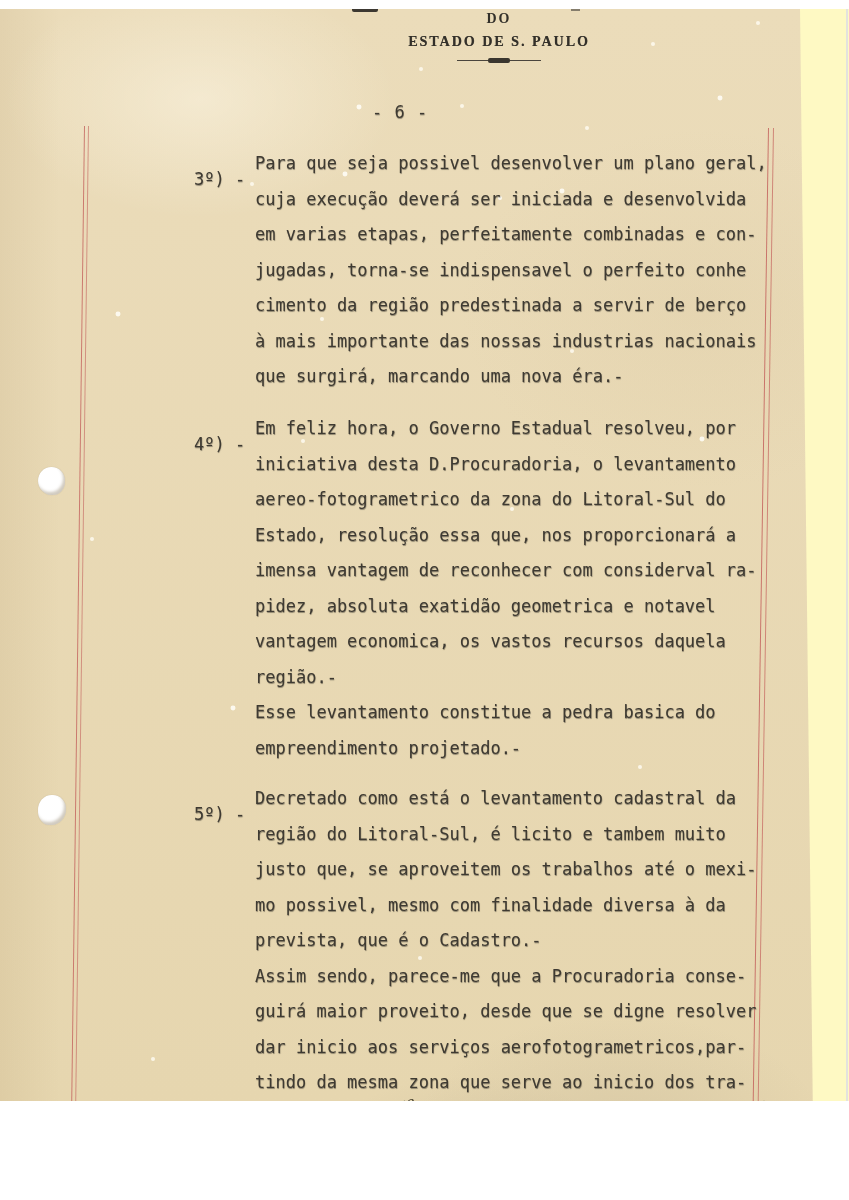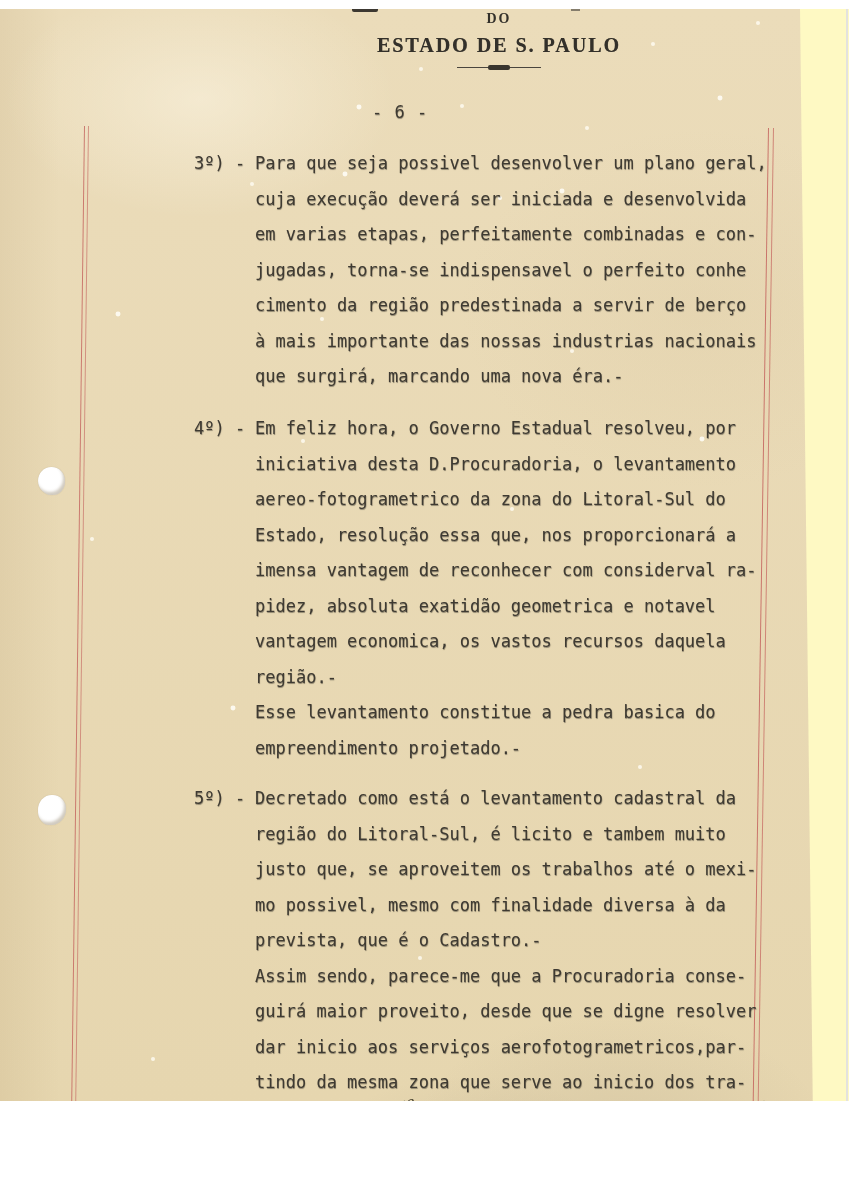--- a/index.html
+++ b/index.html
@@ -59,31 +59,31 @@
   }
   
   .frag1 { position:absolute; left:352px; top:0; width:26px; height:3px; background:#3c3831; border-radius:0 0 2px 2px; }
   .frag2 { position:absolute; left:571px; top:0; width:9px; height:2px; background:#5a544c; opacity:.7; }
   
   .letterhead {
     position:absolute; left:334px; top:2px; width:330px; text-align:center;
     font-family:"Liberation Serif", serif; font-weight:bold; color:#33302a;
   }
   .h-do { font-size:14px; letter-spacing:2px; }
-  .h-estado { font-size:20px; letter-spacing:2px; margin-top:7px;
+  .h-estado { font-size:14px; letter-spacing:2px; margin-top:7px;
     text-shadow:0.3px 0.3px 0.4px rgba(40,36,30,0.6); }
   .divider { margin:10px auto 0; width:84px; height:1px; background:#4a453d; position:relative; }
   .divider .orn { position:absolute; left:50%; top:-2px; transform:translateX(-50%);
     width:22px; height:5px; background:#3a362f; border-radius:2px; }
   
   .tw { color:#3e3a32; font-size:17px; text-shadow:0.4px 0.5px 0.7px rgba(60,55,46,0.5); }
   .pageno { position:absolute; left:372px; top:93px; letter-spacing:1px; }
   .para { position:absolute; left:255px; width:600px; }
   .line { height:35.5px; line-height:35.5px; white-space:pre; }
-  .pnum { position:absolute; left:-61px; top:0; height:35.5px; line-height:35.5px; }
+  .pnum { position:absolute; left:-61px; top:16px; height:35.5px; line-height:35.5px; }
   .p3 { top:137px; } .p4 { top:402px; } .p5 { top:772px; }
   .rel { position:relative; }
   .hand {
     position:absolute; left:136px; top:-14px;
     font-family:"DejaVu Serif", serif; font-style:italic; font-size:15px;
     color:#45402f; transform:rotate(-14deg); text-shadow:none; letter-spacing:1px;
   }
   .footer-mark { position:absolute; left:420px; top:1140px; }
   
   .signature { position:absolute; left:703px; top:1088px; width:112px; height:108px; }

